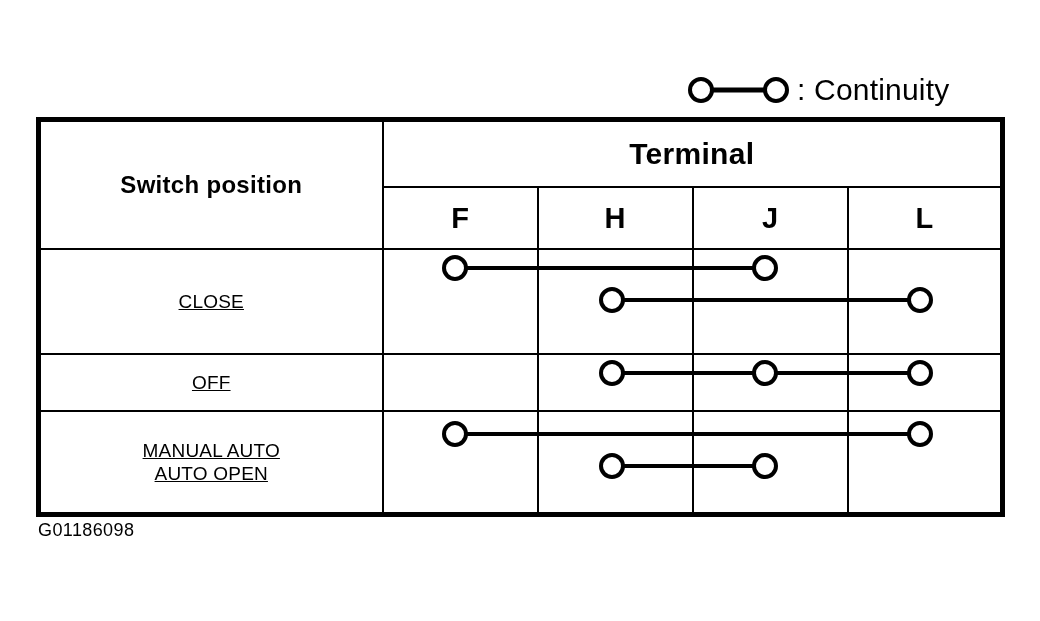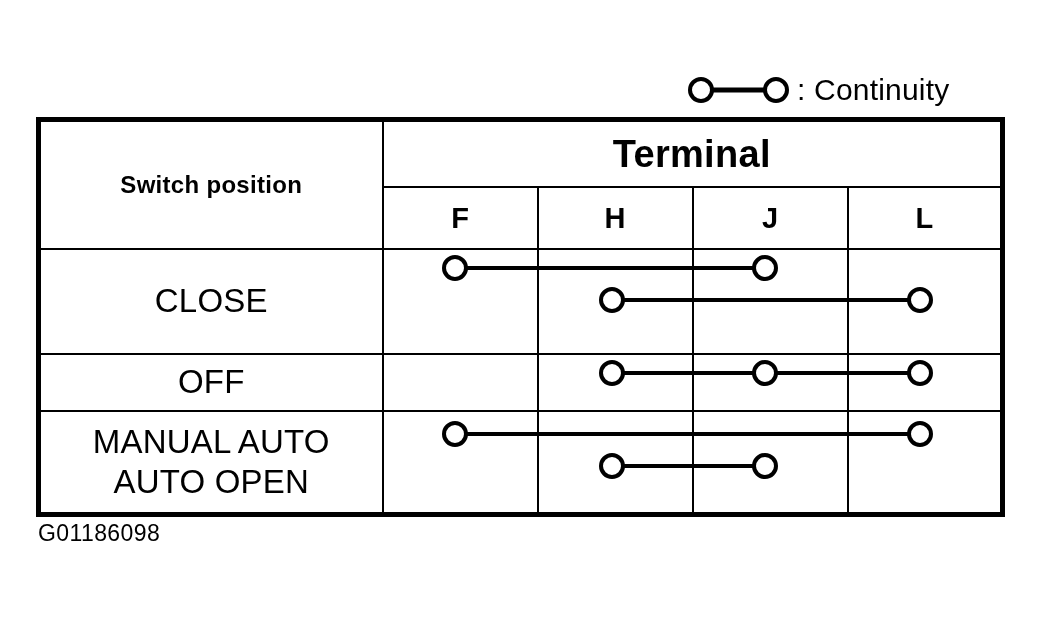--- a/index.html
+++ b/index.html
@@ -72,36 +72,37 @@
   }
   .col-switch { width: 344px; }
   .col-term   { width: 155px; }
 
   .hdr-switch {
     font-size: 24px;
     font-weight: bold !important;
     letter-spacing: 0.3px;
   }
   .hdr-terminal {
-    font-size: 38px;
+    font-size: 30px;
     font-weight: bold !important;
     height: 64px;
     letter-spacing: 0.3px;
   }
   .hdr-letter {
     font-size: 29px;
     font-weight: bold !important;
     height: 60px;
   }
 
   .pos-label {
-    font-size: 33px;
+    font-size: 19px;
     line-height: 1.22;
     letter-spacing: 0.2px;
     white-space: pre-line;
+    text-decoration: underline;
   }
 
   .row-close  td { height: 103px; }
   .row-off    td { height: 55px; }
   .row-open   td { height: 100px; }
 
   
   #overlay {
     position: absolute;
     left: 0;
@@ -109,21 +110,21 @@
     width: 1040px;
     height: 621px;
     pointer-events: none;
   }
 
   
   .caption {
     position: absolute;
     left: 38px;
     top: 520px;
-    font-size: 23px;
+    font-size: 18px;
     letter-spacing: 0.4px;
   }
 </style>
 </head>
 <body>
 
 <div id="canvas">
 
   <div class="legend">
     <div class="legend-symbol">

